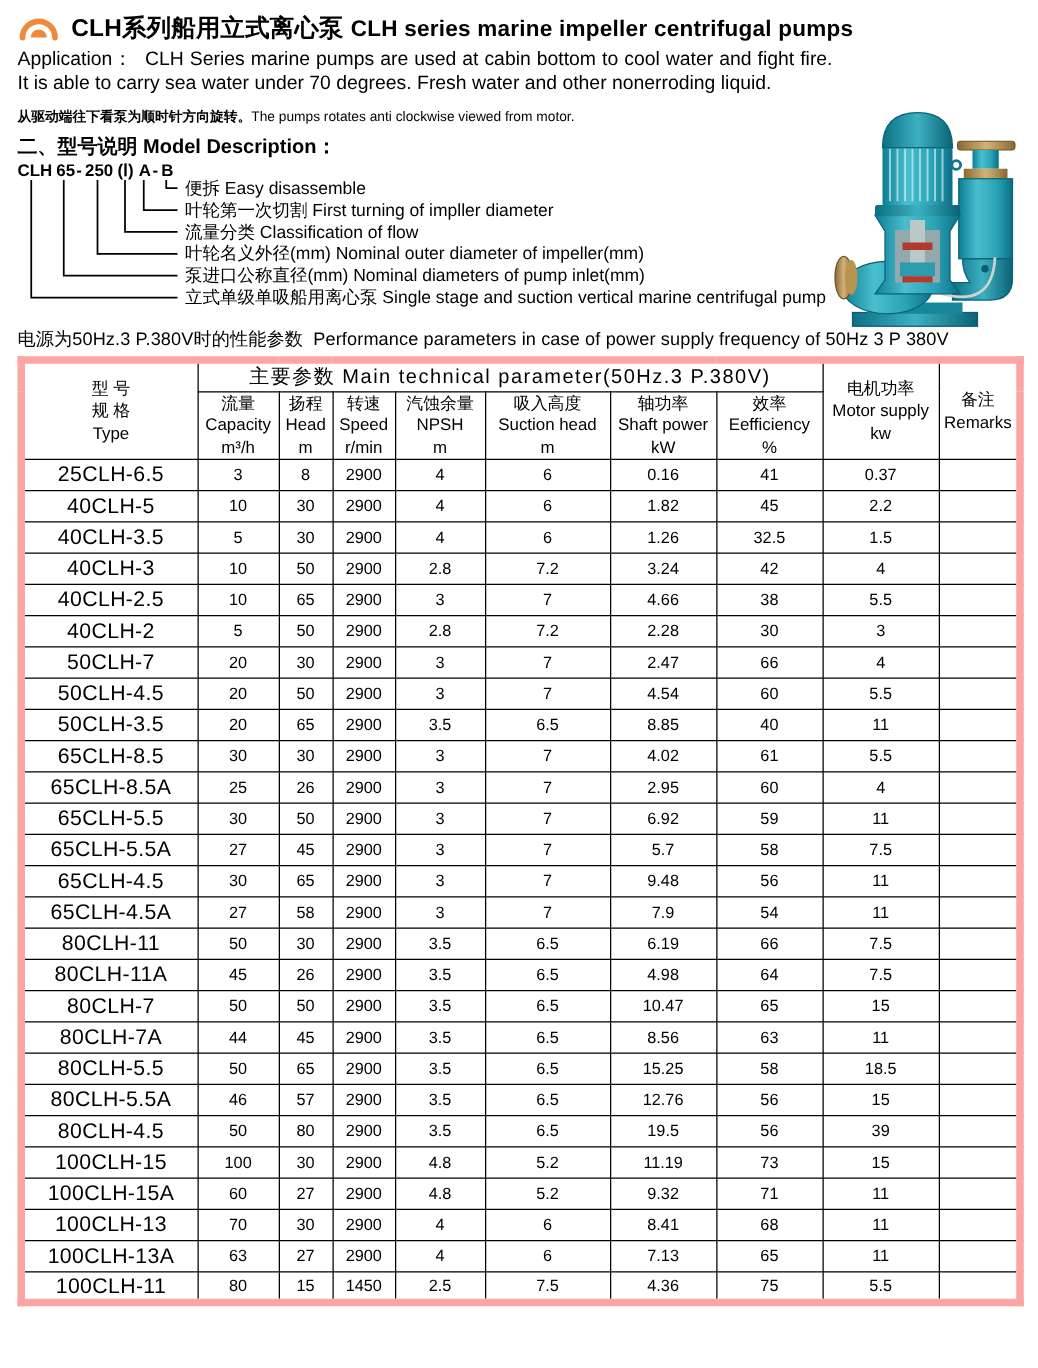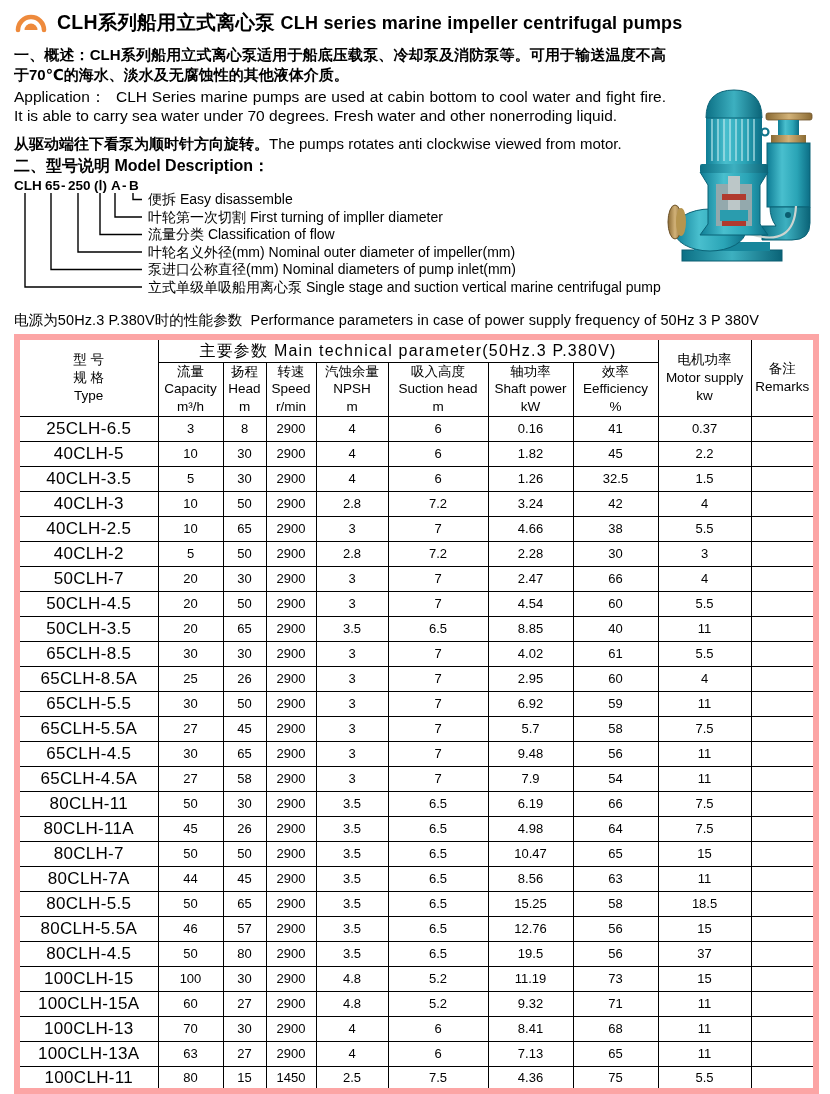--- a/index.html
+++ b/index.html
@@ -15,21 +15,21 @@
 
   
   .doc-header { display: flex; align-items: center; gap: 9px; height: 28px; }
   .doc-header h1 { font-size: 19.5px; font-weight: bold; letter-spacing: 0.2px; white-space: nowrap; }
   .title-en { font-size: 18px; }
 
   
   .text-col { width: 652px; }
   .para-zh { margin-top: 9px; font-size: 15px; font-weight: 600; line-height: 20px; text-align: justify; }
   .para-en { margin-top: 3px; font-size: 15.5px; line-height: 18.5px; text-align: justify; white-space: pre-wrap; }
-  .rotation { margin-top: 9px; font-size: 15px; line-height: 19px; }
+  .rotation { margin-top: 9px; font-size: 11px; line-height: 19px; }
   .rotation .zh { font-weight: 600; }
   .model-heading { margin-top: 3px; font-size: 16px; font-weight: 600; }
 
   
   .model-diagram { display: block; margin-top: 2px; width: 700px; height: 118px; }
   .model-diagram text { fill: #000; }
   .model-diagram .code text { font-size: 13.5px; font-weight: bold; font-family: "Liberation Sans", sans-serif; }
   .model-diagram .labels text { font-size: 14px; font-family: "Liberation Sans", sans-serif; }
 
   
@@ -56,21 +56,20 @@
 
   <div class="doc-header">
     <svg class="logo" viewBox="0 0 34 23" aria-hidden="true">
       <path d="M4 19 A 13 13 0 0 1 30 19" fill="none" stroke="#ee8a3c" stroke-width="4.6" stroke-linecap="round"></path>
       <path d="M10.5 19 A 6.5 6.5 0 0 1 23.5 19 Z" fill="#ee8a3c"></path>
     </svg>
     <h1><span>CLH系列船用立式离心泵</span> <span class="title-en">CLH series marine impeller centrifugal pumps</span></h1>
   </div>
 
   <div class="text-col">
-    <p class="para-zh">一、概述：CLH系列船用立式离心泵适用于船底压载泵、冷却泵及消防泵等。可用于输送温度不高于70℃的海水、淡水及无腐蚀性的其他液体介质。</p>
     <p class="para-en">Application：  CLH Series marine pumps are used at cabin bottom to cool water and fight fire.  It is able to carry sea water under 70 degrees. Fresh water and other nonerroding liquid.</p>
     <p class="rotation"><span class="zh">从驱动端往下看泵为顺时针方向旋转。</span><span>The pumps rotates anti clockwise viewed from motor.</span></p>
     <p class="model-heading">二、型号说明 Model Description：</p>
 
     <svg class="model-diagram" viewBox="0 0 700 118">
       <g class="code">
         <text x="0" y="11">CLH</text>
         <text x="31" y="11">65</text>
         <text x="47" y="11">-</text>
         <text x="54" y="11">250</text>
@@ -404,21 +403,21 @@
   </tr>
         <tr>
     <td class="model-col">80CLH-4.5</td>
     <td>50</td>
     <td>80</td>
     <td>2900</td>
     <td>3.5</td>
     <td>6.5</td>
     <td>19.5</td>
     <td>56</td>
-    <td>37</td>
+    <td>39</td>
     <td></td>
   </tr>
         <tr>
     <td class="model-col">100CLH-15</td>
     <td>100</td>
     <td>30</td>
     <td>2900</td>
     <td>4.8</td>
     <td>5.2</td>
     <td>11.19</td>

